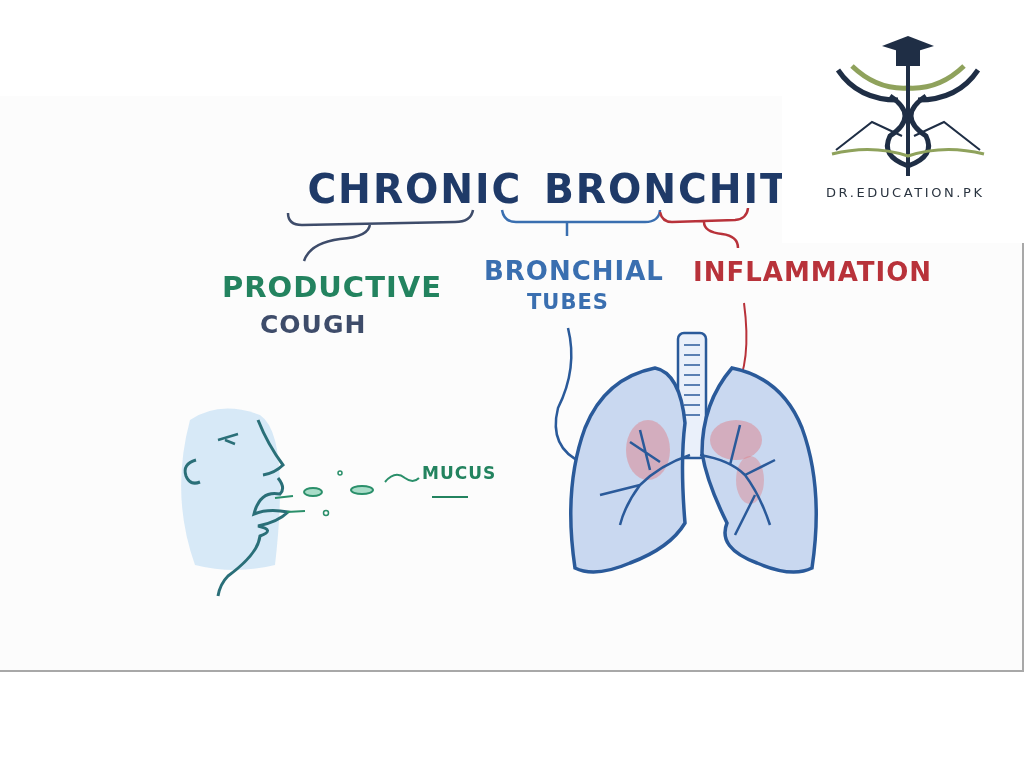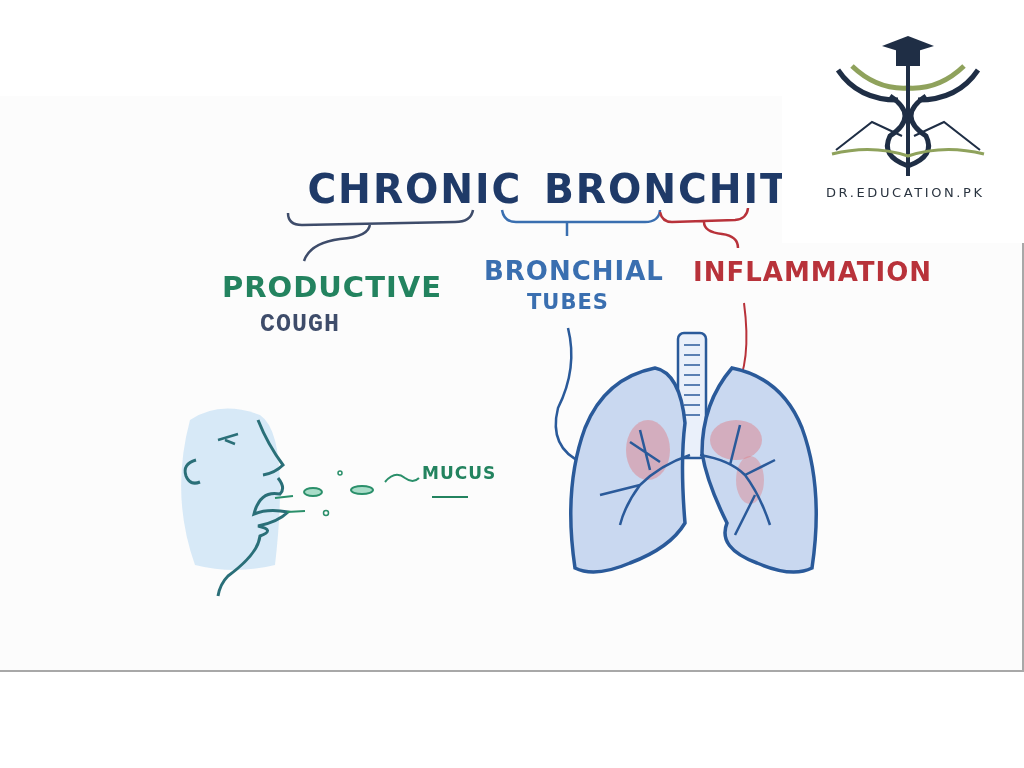--- a/index.html
+++ b/index.html
@@ -3,21 +3,21 @@
 <meta charset="utf-8">
 <style>
   html,body{margin:0;padding:0;}
   body{width:1024px;height:768px;background:#ffffff;position:relative;overflow:hidden;font-family:"DejaVu Sans",sans-serif;}
   .frame{position:absolute;left:0;top:96px;width:1022px;height:574px;background:#fcfcfc;border-right:2px solid #a8a8a8;border-bottom:2px solid #a8a8a8;}
   .logo-box{position:absolute;left:782px;top:0;width:242px;height:243px;background:#ffffff;}
   .hw{position:absolute;font-family:"DejaVu Sans",sans-serif;font-weight:bold;letter-spacing:1px;white-space:nowrap;}
   .title{left:302px;top:166px;font-size:40px;color:#1f3a68;letter-spacing:2px;transform:scaleX(0.98);}
   .title .w2{margin-left:22px;}
   .prod{left:222px;top:270px;font-size:29px;color:#23835f;text-align:right;}
-  .cough{left:260px;top:310px;font-size:25px;color:#3e4c6a;font-family:Liberation Mono, monospace;}
+  .cough{left:260px;top:310px;font-size:25px;color:#3e4c6a;}
   .bronch{left:484px;top:256px;font-size:26px;color:#3a6fb0;}
   .tubes{left:527px;top:290px;font-size:21px;color:#3a6fb0;}
   .infl{left:675px;top:257px;font-size:26px;color:#b8323a;margin-left:18px;}
   .mucus{left:422px;top:463px;font-size:17px;color:#23835f;}
   .logo-text{position:absolute;left:826px;top:185px;font-size:13px;letter-spacing:2.6px;color:#2a3440;font-family:"DejaVu Sans",sans-serif;}
   svg{position:absolute;left:0;top:0;}
 </style>
 </head>
 <body>
 

